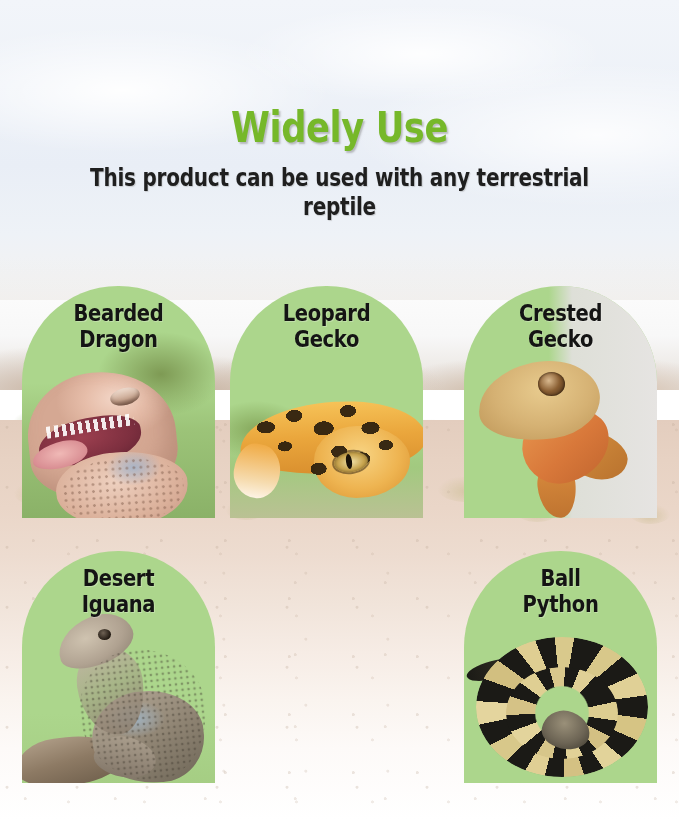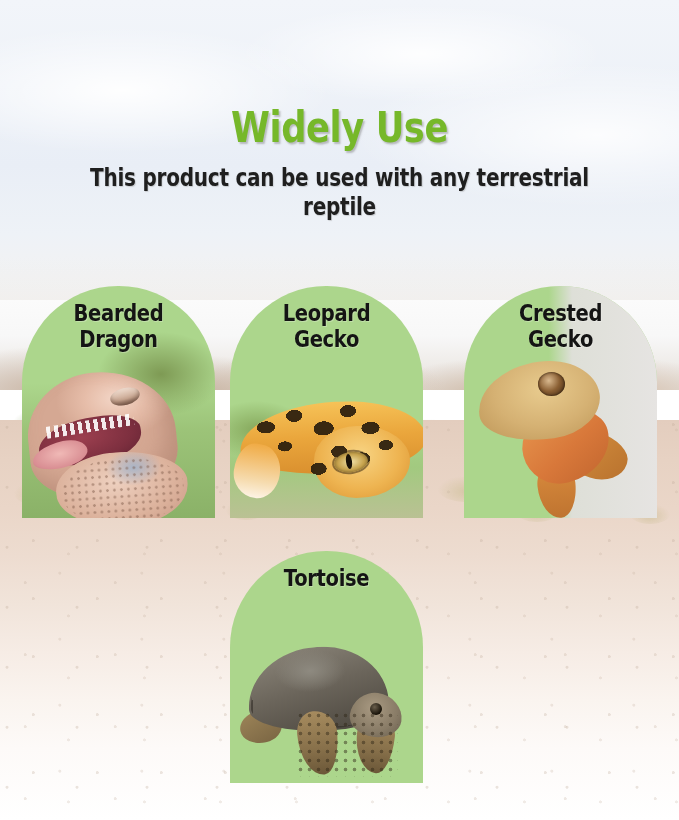--- a/index.html
+++ b/index.html
@@ -619,34 +619,46 @@
         <div class="cg-neck"></div>
         <div class="cg-head"></div>
         <div class="cg-eye"></div>
       </div>
       <div class="card-label">
         <span class="ln">Crested</span>
         <span class="ln">Gecko</span>
       </div>
     </div>
 
-
-    <div class="card row2 col2">
+    <div class="card row2 col1">
       <div class="card-photo">
-        <div class="photo-to"></div>
-        <div class="to-leg-b"></div>
-        <div class="to-shell"></div>
-        <div class="to-scutes"></div>
-        <div class="to-leg-fl"></div>
-        <div class="to-leg-fr"></div>
-        <div class="to-head"></div>
-        <div class="to-eye"></div>
-        <div class="to-bumps"></div>
+        <div class="photo-di"></div>
+        <div class="di-log"></div>
+        <div class="di-body"></div>
+        <div class="di-leg"></div>
+        <div class="di-neck"></div>
+        <div class="di-head"></div>
+        <div class="di-eye"></div>
+        <div class="di-scales"></div>
       </div>
       <div class="card-label">
-        <span class="ln">Tortoise</span>
-        <span class="ln"></span>
+        <span class="ln">Desert</span>
+        <span class="ln">Iguana</span>
       </div>
     </div>
 
+
+    <div class="card row2 col3">
+      <div class="card-photo">
+        <div class="photo-bp"></div>
+        <div class="bp-tail"></div>
+        <div class="bp-coil"></div>
+        <div class="bp-coil2"></div>
+        <div class="bp-head"></div>
+      </div>
+      <div class="card-label">
+        <span class="ln">Ball</span>
+        <span class="ln">Python</span>
+      </div>
+    </div>
 
   </div>
 </div>
 
 </body></html>

